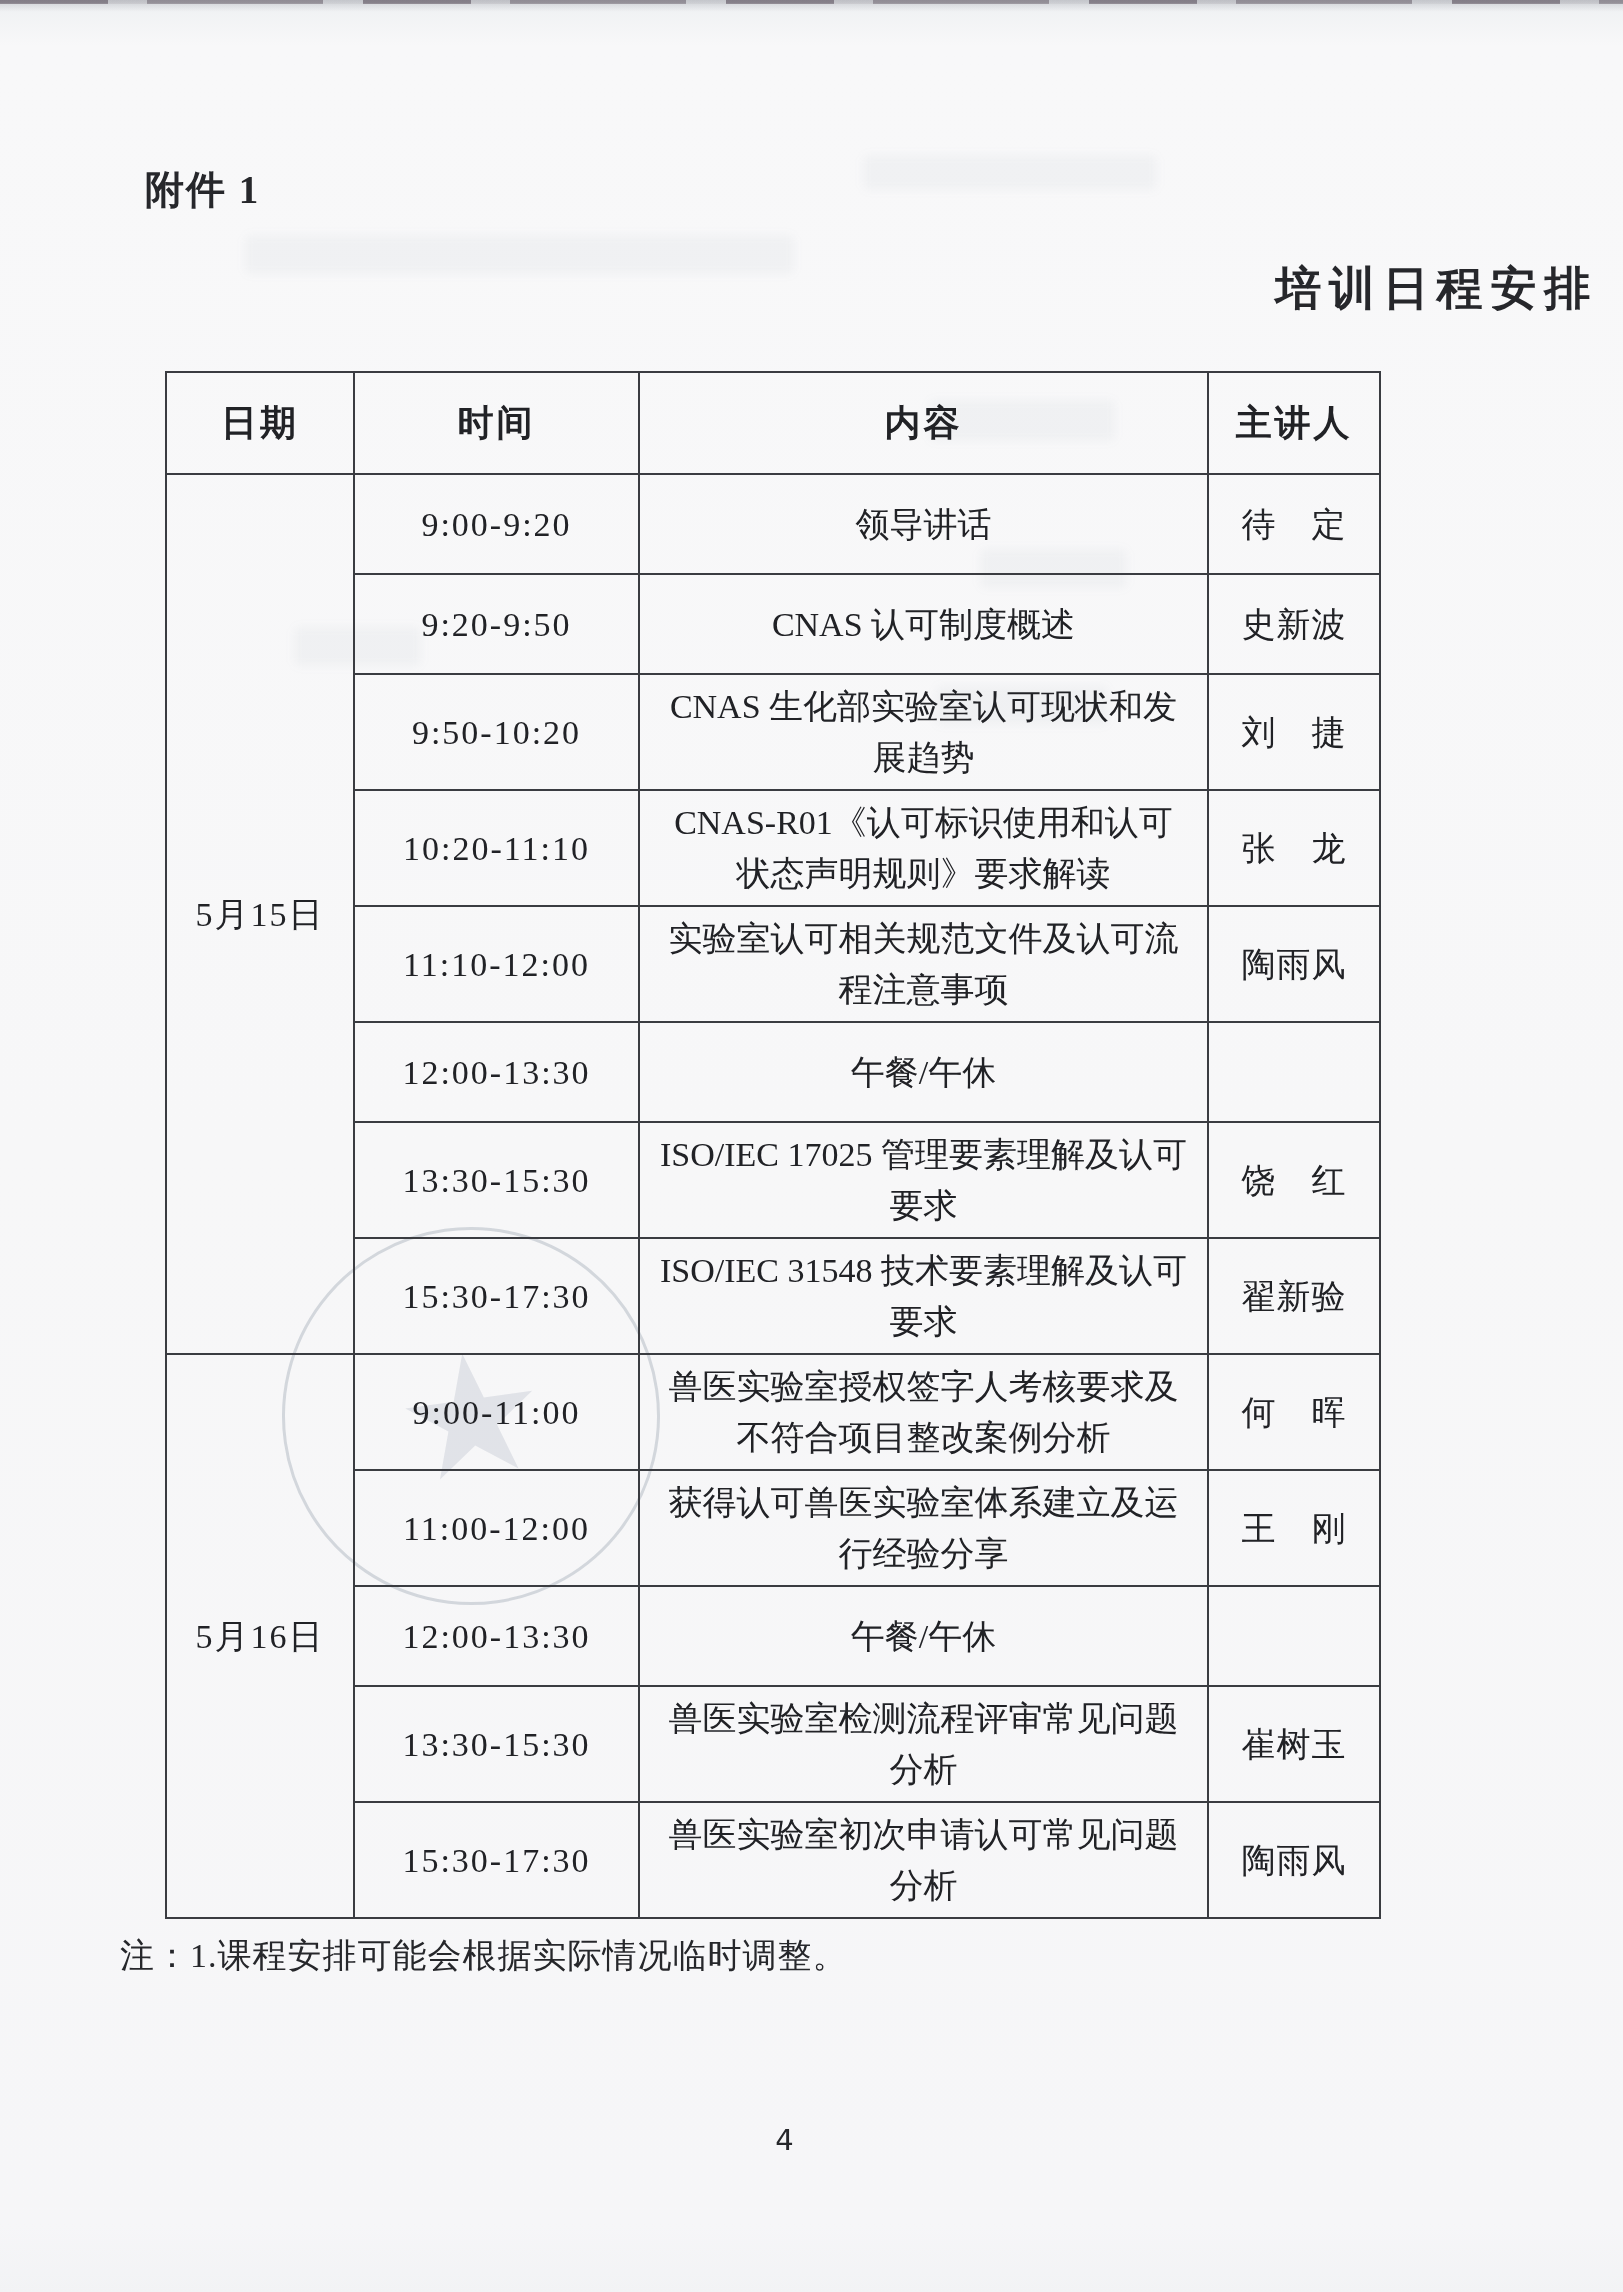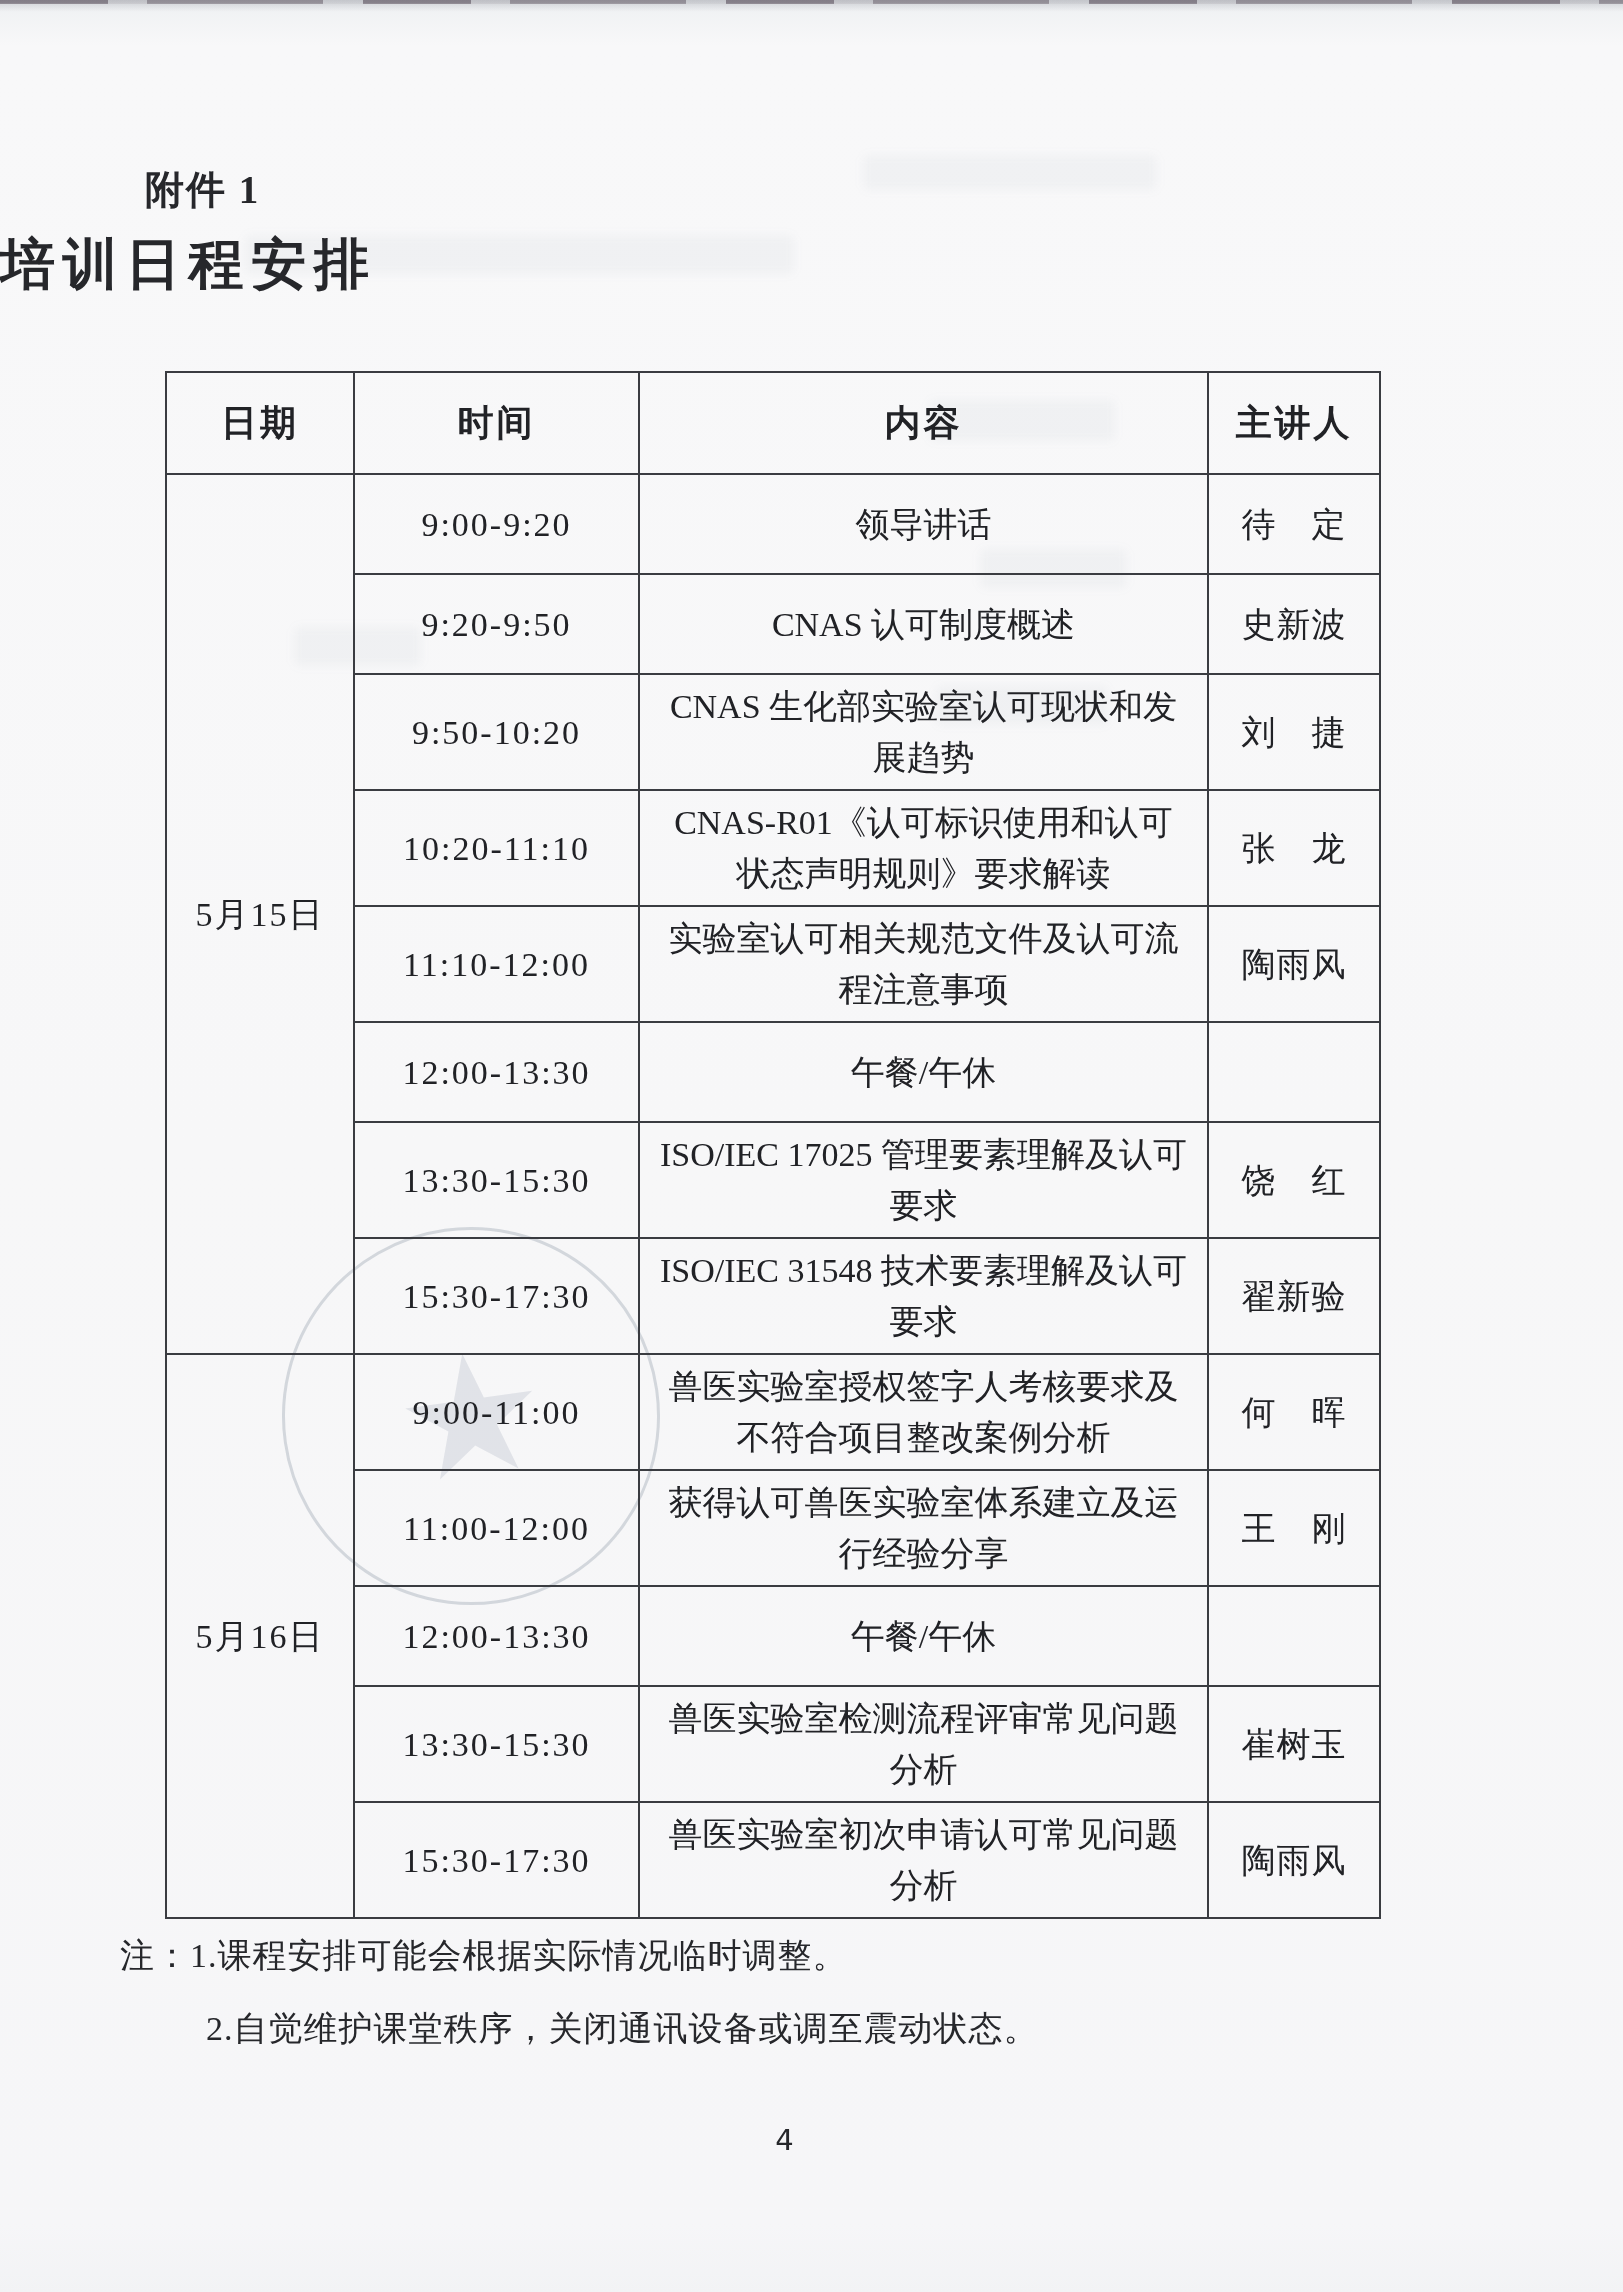--- a/index.html
+++ b/index.html
@@ -38,22 +38,22 @@
   }
   .seal .star{
     font-family:"DejaVu Sans",sans-serif;
     font-size:167px;line-height:1;color:rgba(142,152,168,.20);
   }
   .attachment{
     position:absolute;left:145px;top:163px;
     font-size:39px;font-weight:600;letter-spacing:2px;
   }
   .doc-title{
-    position:absolute;left:0;top:228px;width:1598px;
-    text-align:left;font-size:55px;font-weight:bold;letter-spacing:7.8px;
+    position:absolute;left:0;top:258px;width:1598px;
+    text-align:right;font-size:46px;font-weight:bold;letter-spacing:7.8px;
   }
   table.schedule{
     position:absolute;left:165px;top:371px;width:1214px;
     border-collapse:collapse;table-layout:fixed;
     font-size:34px;color:#212226;
     border:2.9px solid #313338;
   }
   table.schedule th,table.schedule td{
     border:2px solid #3a3c41;
     text-align:center;vertical-align:middle;
@@ -186,19 +186,18 @@
       <tr class="h2">
         <td class="time-cell">15:30-17:30</td>
         <td class="content-cell">兽医实验室初次申请认可常见问题分析</td>
         <td class="speaker-cell">陶雨风</td>
       </tr>
     </tbody>
   </table>
 
   <div class="notes">
     <span class="note-line"><span>注：</span><span>1.课程安排可能会根据实际情况临时调整。</span></span>
-    <span class="note-line second"><span>2.自觉维护课堂秩序，关闭通讯设备或调至震动状态。</span></span>
   </div>
 
   <div class="page-number">4</div>
 
 </div>
 
 
 </body></html>

